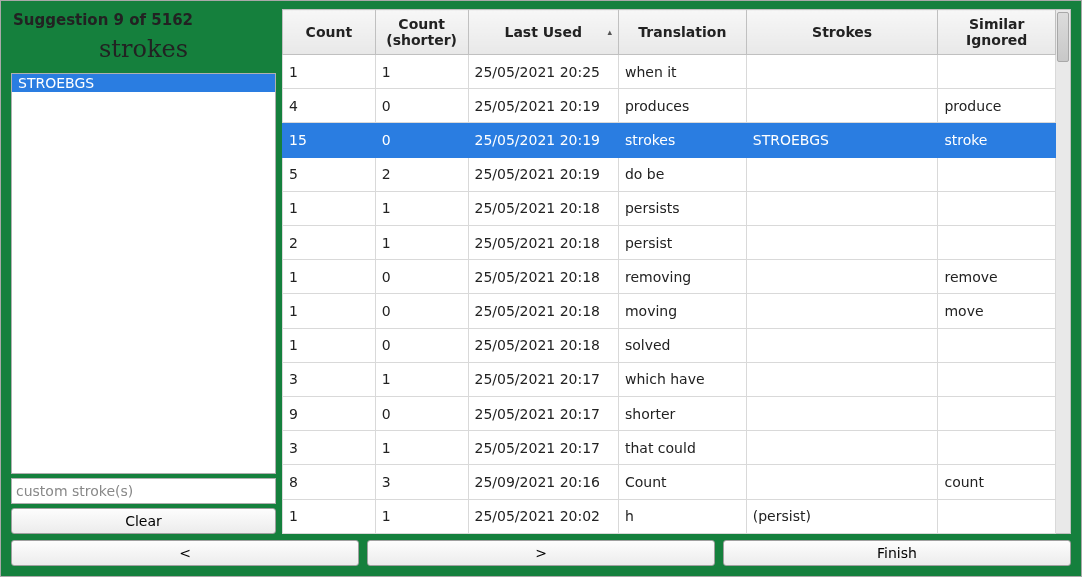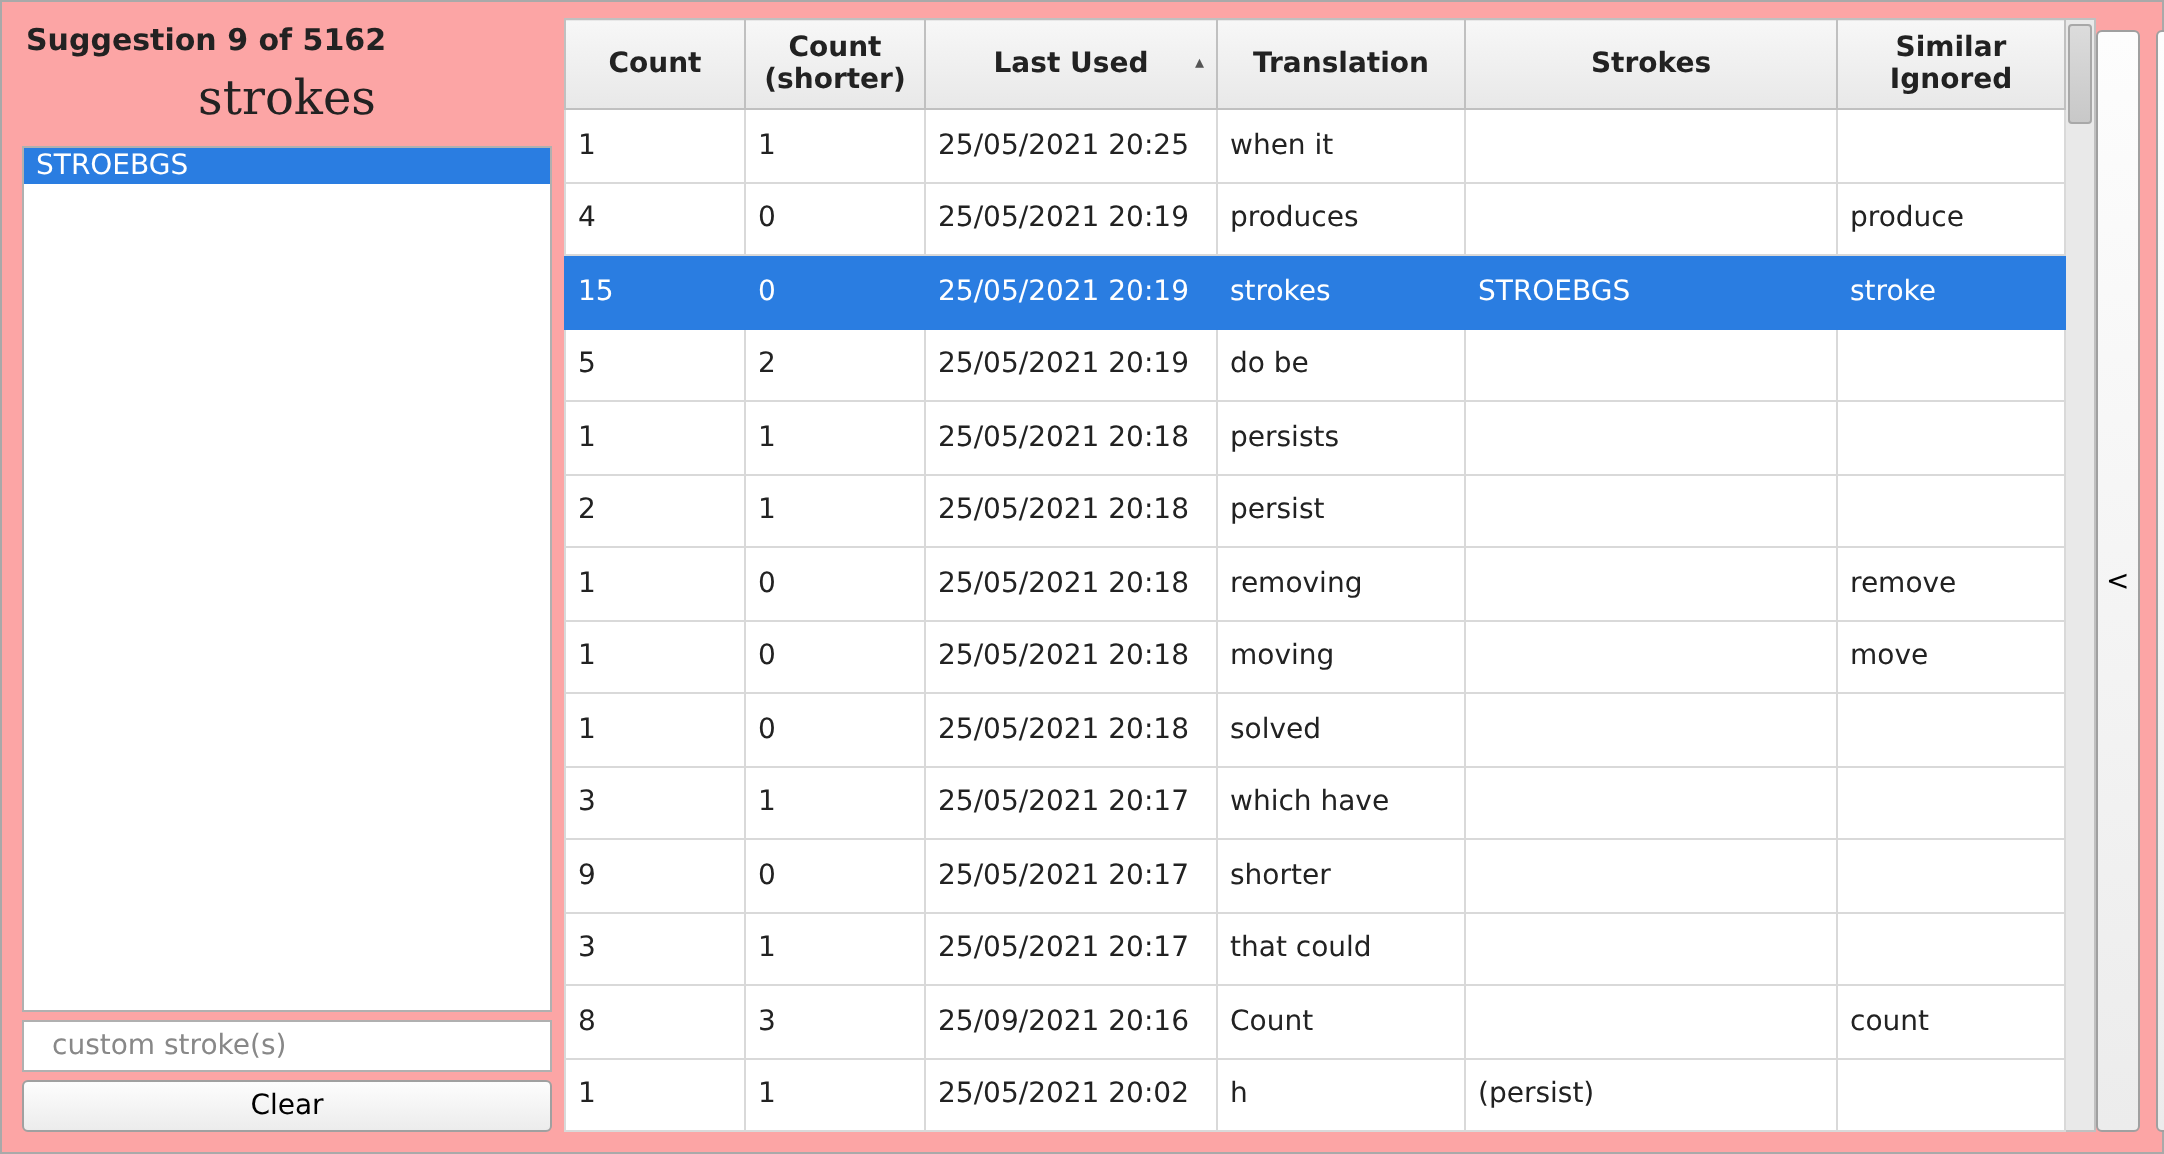--- a/index.html
+++ b/index.html
@@ -7,23 +7,24 @@
     margin: 0; padding: 0;
     font-family: "DejaVu Sans", "Liberation Sans", Arial, sans-serif;
     font-size: 14px;
     background: #f0f0f0;
     color: #222;
     height: 100%;
   }
   .window {
     width: 1082px;
     height: 577px;
-    background: #fca5a5;
+    background: #15803d;
     border: 1px solid #a9a9a9;
     display: flex;
+    flex-direction: column;
     padding: 8px 10px 10px 10px;
   }
   .top {
     flex: 1;
     display: flex;
     gap: 6px;
     min-height: 0;
   }
   .left-pane {
     width: 265px;
@@ -56,21 +57,21 @@
   .stroke-item.selected {
     background: #2a7de1;
     color: #fff;
   }
   .custom-input {
     width: 100%;
     border: 1px solid #b0b0b0;
     background: #fff;
     font-size: 14px;
     font-family: inherit;
-    padding: 4px 14px;
+    padding: 4px 4px;
     color: #222;
   }
   .custom-input::placeholder {
     color: #888;
     font-style: normal;
   }
   .btn {
     width: 100%;
     border: 1px solid #a0a0a0;
     background: linear-gradient(#fdfdfd, #ececec);

